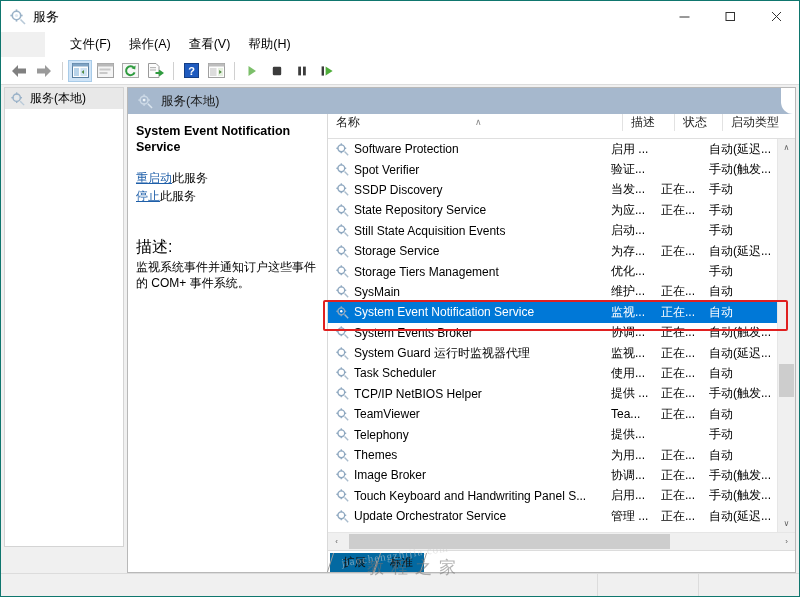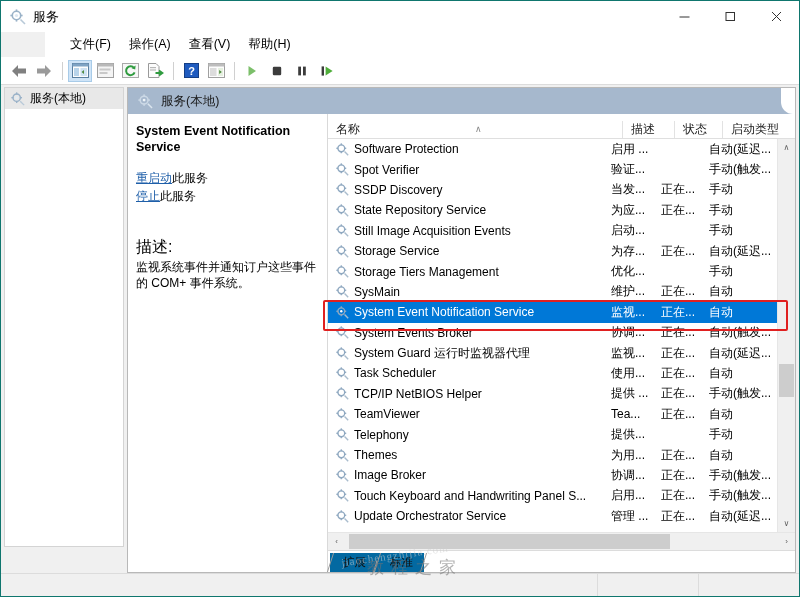--- a/index.html
+++ b/index.html
@@ -166,21 +166,21 @@
   
   .list-pane {
     flex: 1; display: flex; flex-direction: column;
     min-width: 0; background: #ffffff;
     position: relative;
   }
   .list-head {
     display: flex; height: 24px; min-height: 24px;
     background: #ffffff;
     border-bottom: 1px solid #dfdfdf;
-    align-items: flex-end;
+    align-items: flex-start;
   }
   .lh-cell {
     display: flex; align-items: center;
     padding-left: 8px;
     font-size: 12px; color: #222;
     border-right: 1px solid #e2e2e2;
     position: relative;
     box-sizing: border-box;
   }
   .lh-name { flex: 1; min-width: 0; }
@@ -626,21 +626,21 @@
   <circle cx="6.5" cy="6.5" r="1.5" fill="#ffffff"></circle>
   <g fill="#8fa8c0">
     <rect x="5.7" y="0.4" width="1.6" height="2.4"></rect>
     <rect x="5.7" y="10.2" width="1.6" height="2.4"></rect>
     <rect x="0.4" y="5.7" width="2.4" height="1.6"></rect>
     <rect x="10.2" y="5.7" width="2.4" height="1.6"></rect>
   </g>
   <path d="M10.5 10.5 L15 15" stroke="#a9bccd" stroke-width="1.7" fill="none"></path>
 </svg>
                     </span>
-                    <span>Still Image Acquisition Events</span>
+                    <span>Still State Acquisition Events</span>
                   </div>
                   <div class="c-desc">启动...</div>
                   <div class="c-state"></div>
                   <div class="c-start">手动</div>
                 </div>
                 <div class="srow">
                   <div class="c-name">
                     <span class="svc-ico">
                       <svg width="13" height="13" viewBox="0 0 16 16">
   <circle cx="6.5" cy="6.5" r="4.2" fill="none" stroke="#8fa8c0" stroke-width="1.7"></circle>

